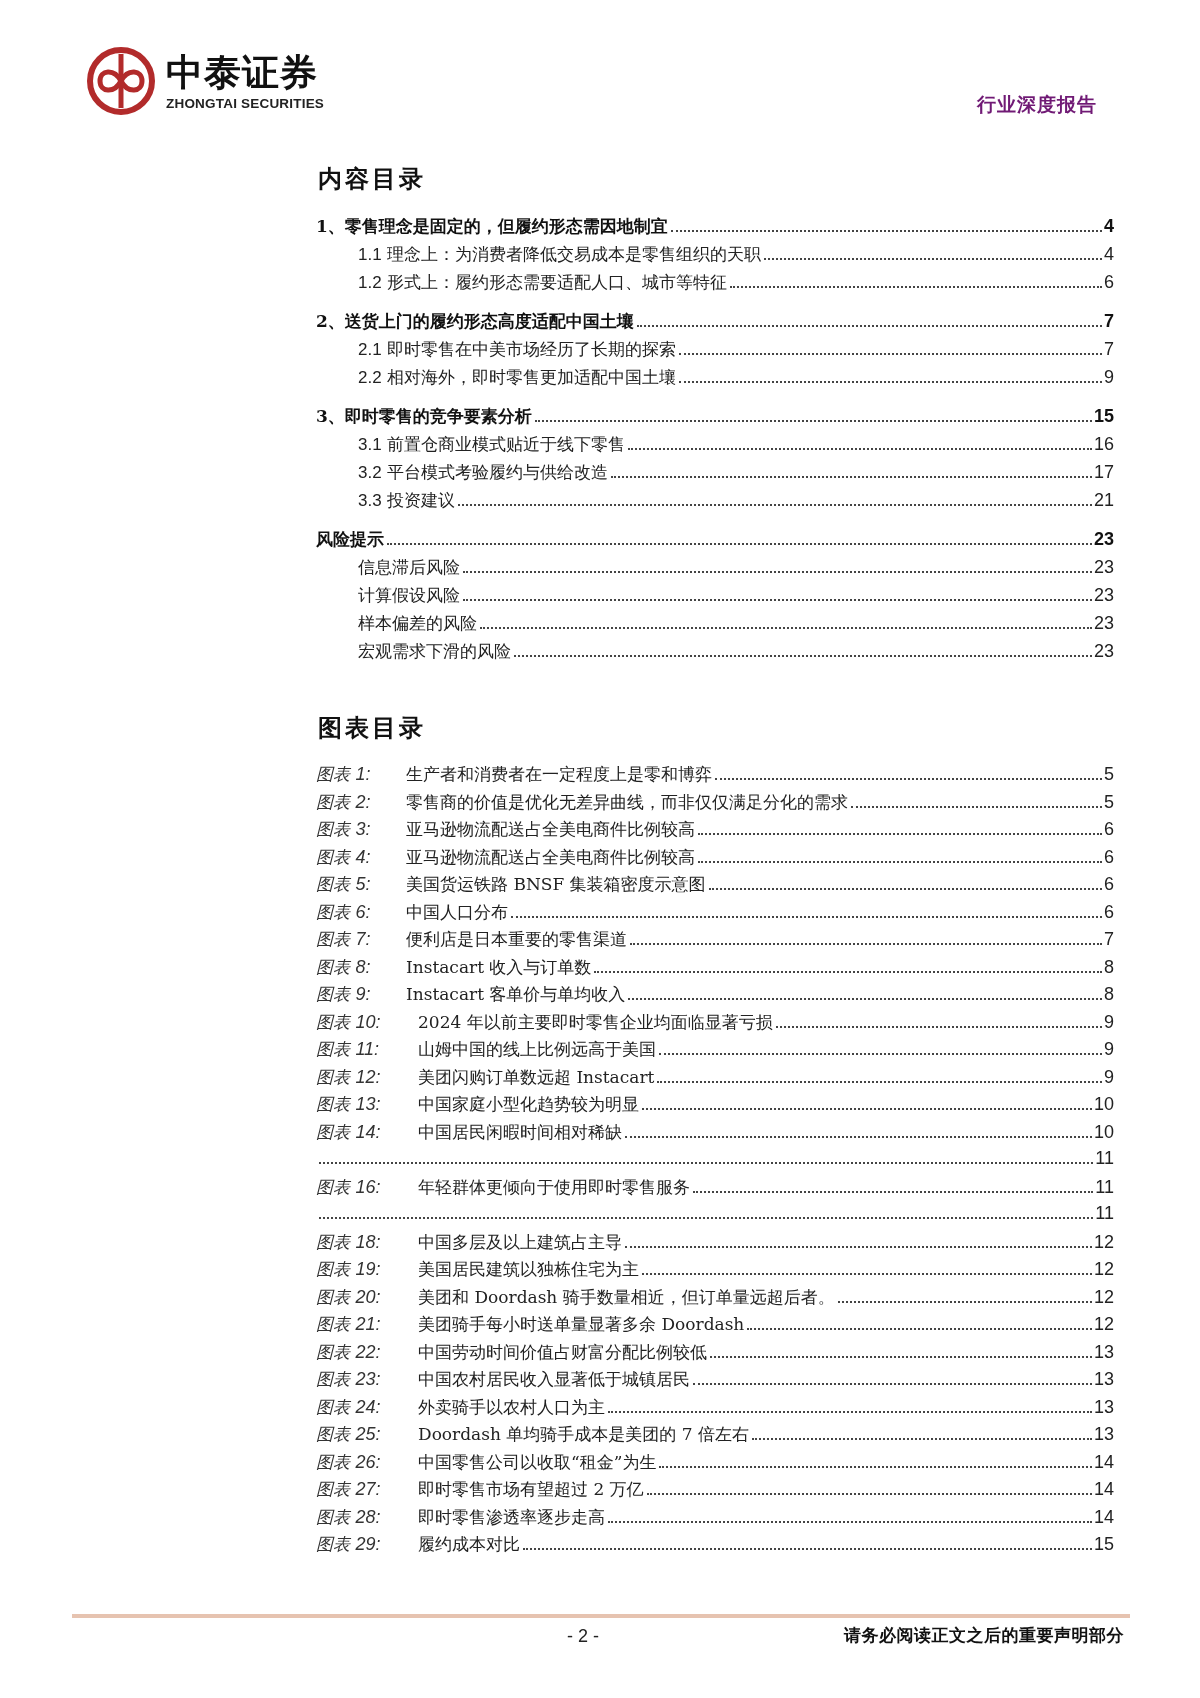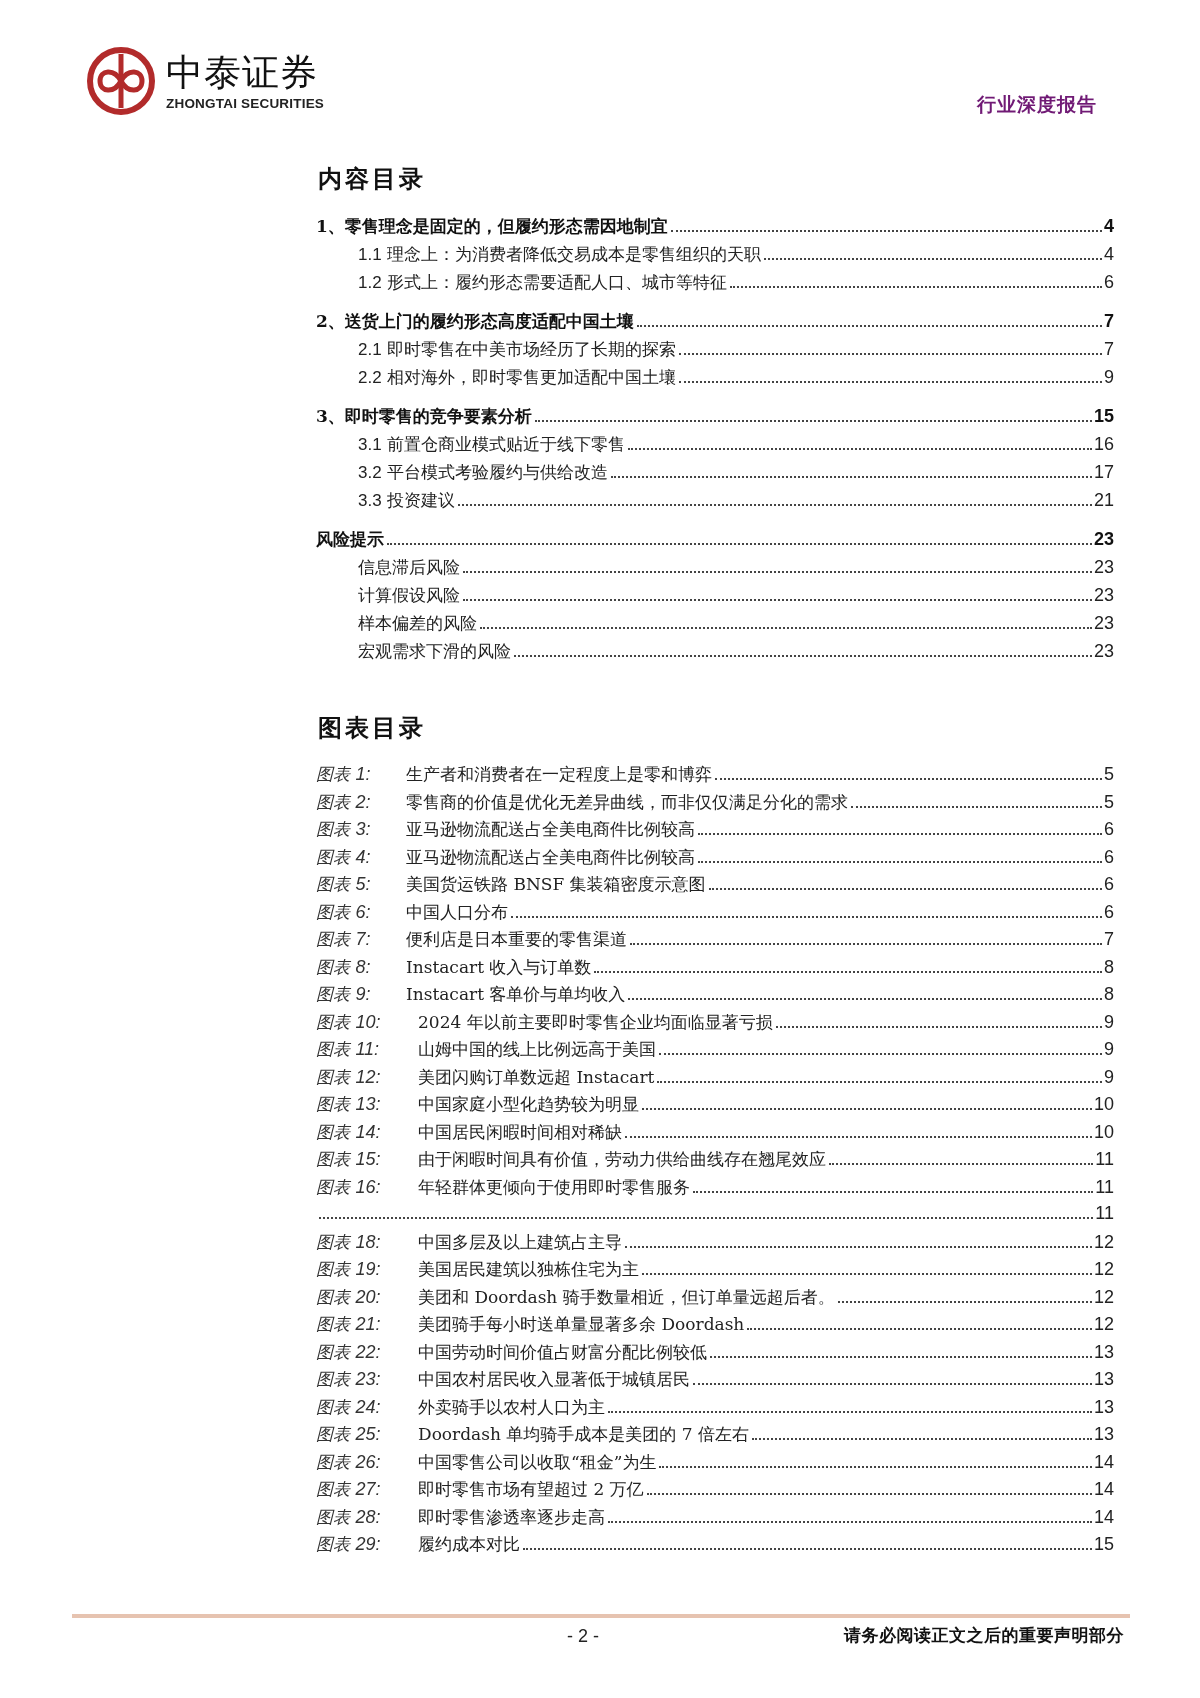--- a/index.html
+++ b/index.html
@@ -2,21 +2,21 @@
 <html><head>
   <meta charset="utf-8">
   <style>
     html, body { margin: 0; padding: 0; background: #ffffff; }
     body { width: 1200px; height: 1698px; position: relative; overflow: hidden;
            font-family: "DejaVu Serif", "Liberation Serif", serif; color: #1a1a1a; }
 
     .logo { position: absolute; left: 86px; top: 46px; display: flex; align-items: center; }
     .logo-mark { width: 70px; height: 70px; }
     .logo-text { margin-left: 10px; display: flex; flex-direction: column; }
-    .logo-cn { font-family: "DejaVu Sans", sans-serif; font-weight: normal; font-size: 37px; letter-spacing: 1px; color: #111; line-height: 42px; }
+    .logo-cn { font-family: "DejaVu Sans", sans-serif; font-weight: bold; font-size: 37px; letter-spacing: 1px; color: #111; line-height: 42px; }
     .logo-en { font-family: "Liberation Sans", sans-serif; font-weight: bold; font-size: 13.5px; color: #222; letter-spacing: 0.2px; margin-top: 2px; }
 
     .report-type { position: absolute; right: 103px; top: 92px; font-weight: bold; font-size: 19px; letter-spacing: 1px; color: #701a75; }
 
     .section-title { position: absolute; left: 318px; font-weight: bold; font-size: 24px; letter-spacing: 3px; color: #111; }
     #toc-title { top: 163px; }
     #fig-title { top: 712px; }
 
     .toc { position: absolute; left: 316px; width: 798px; }
     .row { display: flex; align-items: baseline; white-space: nowrap; }
@@ -213,21 +213,20 @@
       <span class="label"><span class="prefix prefix-long"><span>图表</span> <span class="fn">13</span><span class="fn">:</span></span><span>中国家庭小型化趋势较为明显</span></span>
       <span class="dots"></span>
       <span class="page">10</span>
     </div>
     <div class="row fig">
       <span class="label"><span class="prefix prefix-long"><span>图表</span> <span class="fn">14</span><span class="fn">:</span></span><span>中国居民闲暇时间相对稀缺</span></span>
       <span class="dots"></span>
       <span class="page">10</span>
     </div>
     <div class="row fig">
-      <span class="label"><span class="prefix prefix-long"><span>图表</span> <span class="fn">15</span><span class="fn">:</span></span><span>由于闲暇时间具有价值，劳动力供给曲线存在翘尾效应</span></span>
       <span class="dots"></span>
       <span class="page">11</span>
     </div>
     <div class="row fig">
       <span class="label"><span class="prefix prefix-long"><span>图表</span> <span class="fn">16</span><span class="fn">:</span></span><span>年轻群体更倾向于使用即时零售服务</span></span>
       <span class="dots"></span>
       <span class="page">11</span>
     </div>
     <div class="row fig">
       <span class="dots"></span>

